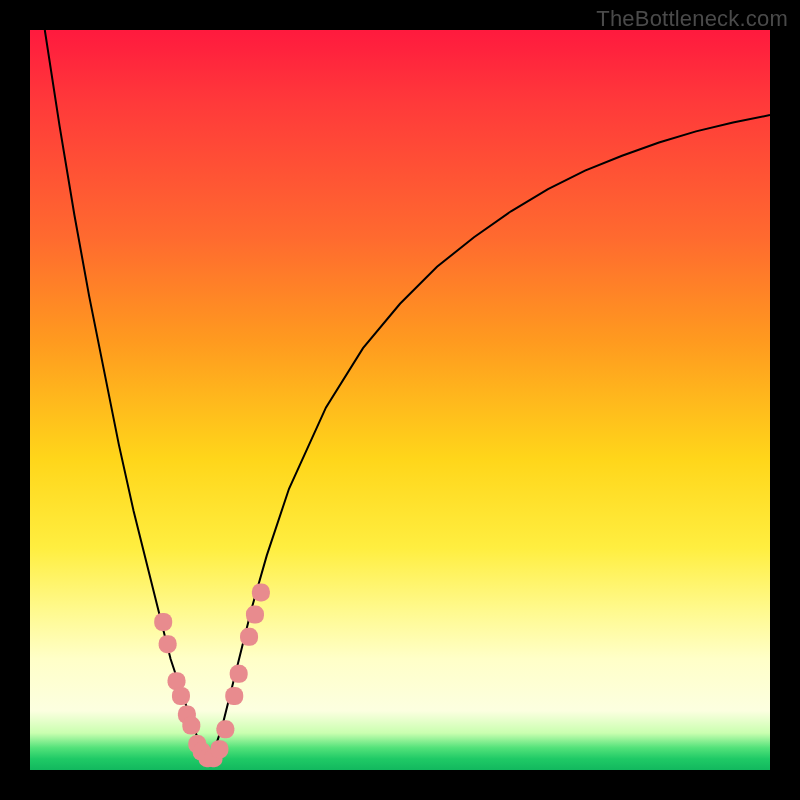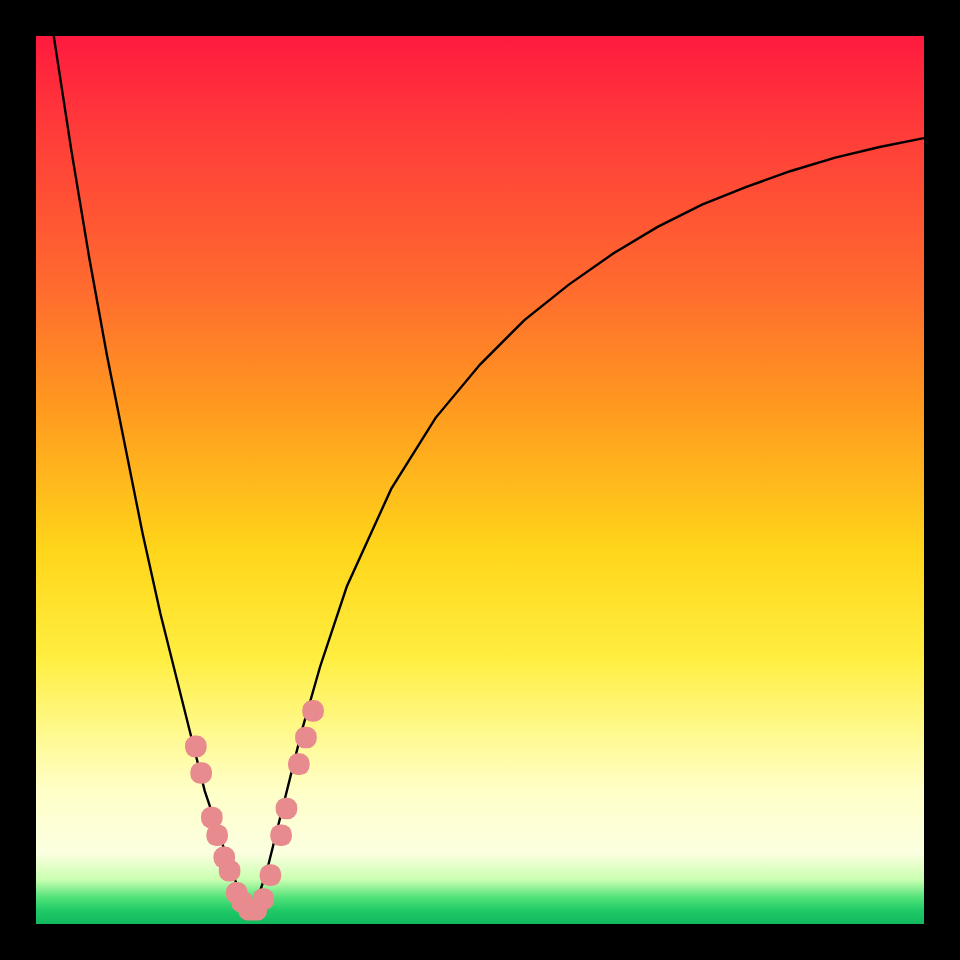--- a/index.html
+++ b/index.html
@@ -80,13 +80,14 @@
           <rect x="180.44" y="710.28" width="18" height="18" rx="8" ry="8" fill="#e88b8e" stroke="#e88b8e" stroke-width="0"></rect>
           <rect x="186.36" y="690.30" width="18" height="18" rx="8" ry="8" fill="#e88b8e" stroke="#e88b8e" stroke-width="0"></rect>
           <rect x="195.24" y="657.00" width="18" height="18" rx="8" ry="8" fill="#e88b8e" stroke="#e88b8e" stroke-width="0"></rect>
           <rect x="199.68" y="634.80" width="18" height="18" rx="8" ry="8" fill="#e88b8e" stroke="#e88b8e" stroke-width="0"></rect>
           <rect x="210.04" y="597.80" width="18" height="18" rx="8" ry="8" fill="#e88b8e" stroke="#e88b8e" stroke-width="0"></rect>
           <rect x="215.96" y="575.60" width="18" height="18" rx="8" ry="8" fill="#e88b8e" stroke="#e88b8e" stroke-width="0"></rect>
           <rect x="221.88" y="553.40" width="18" height="18" rx="8" ry="8" fill="#e88b8e" stroke="#e88b8e" stroke-width="0"></rect>
         </g>
     </svg>
   </div>
+  <div class="watermark">TheBottleneck.com</div>
 </div>
 
 </body></html>

